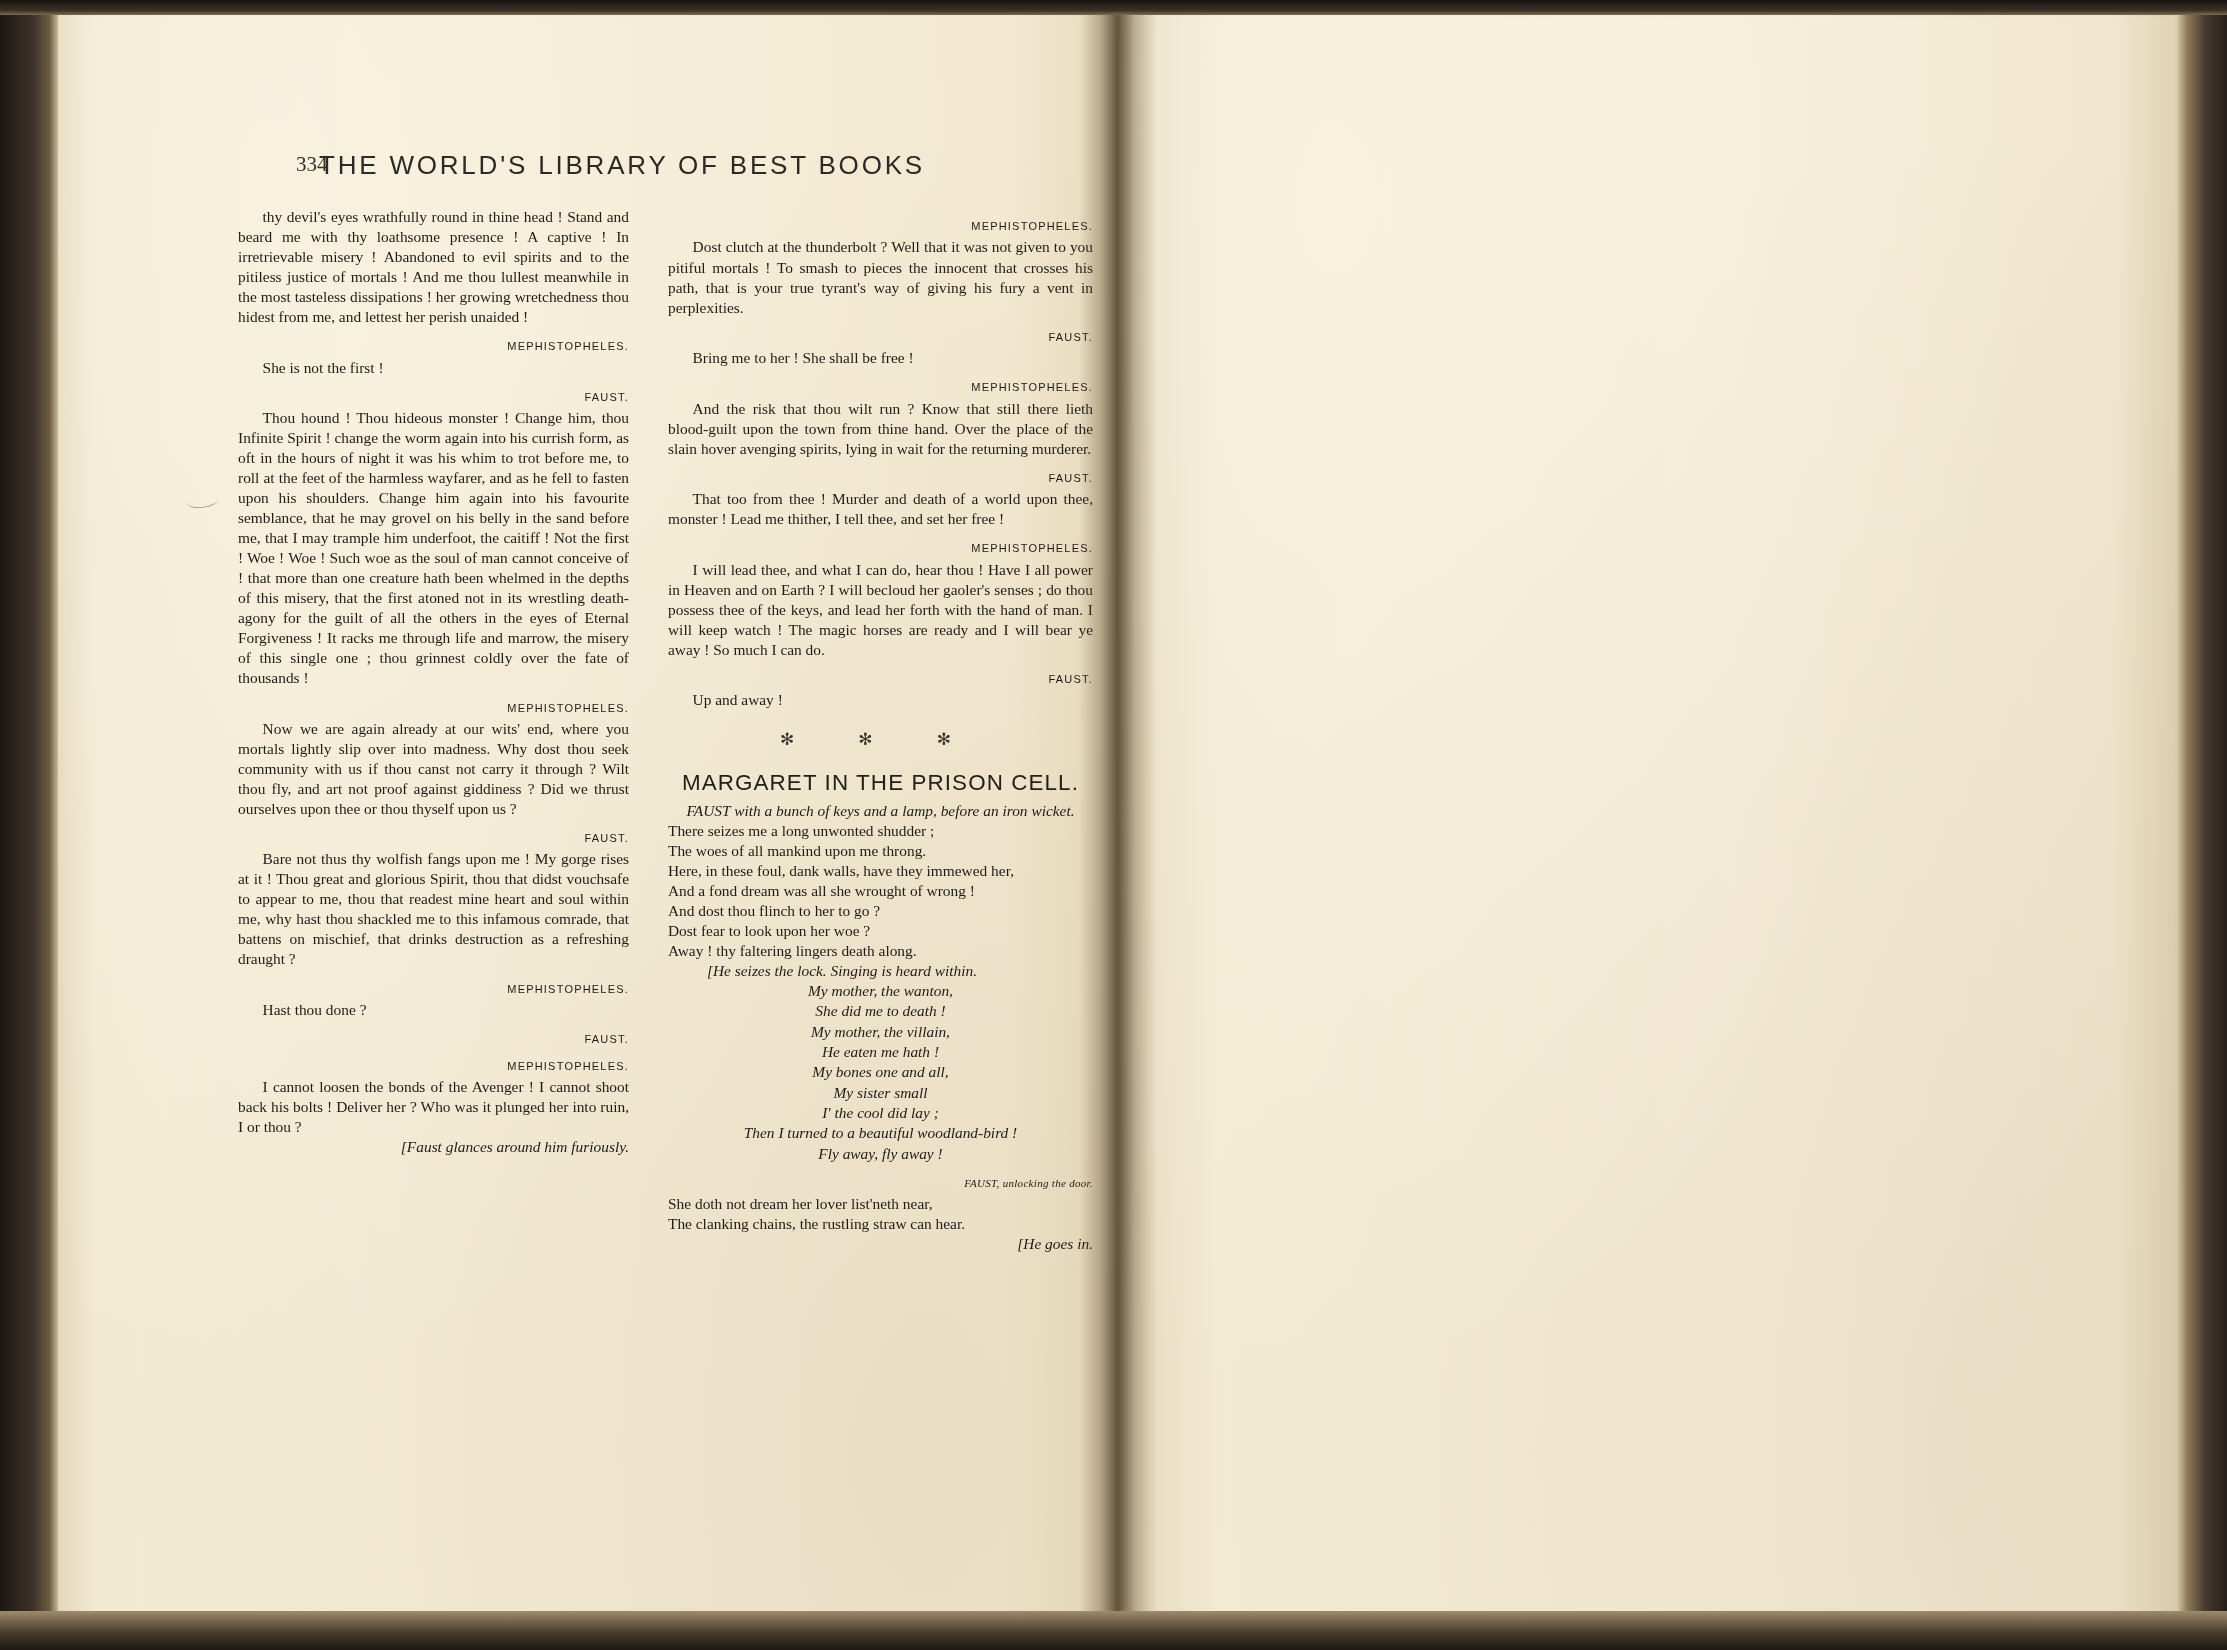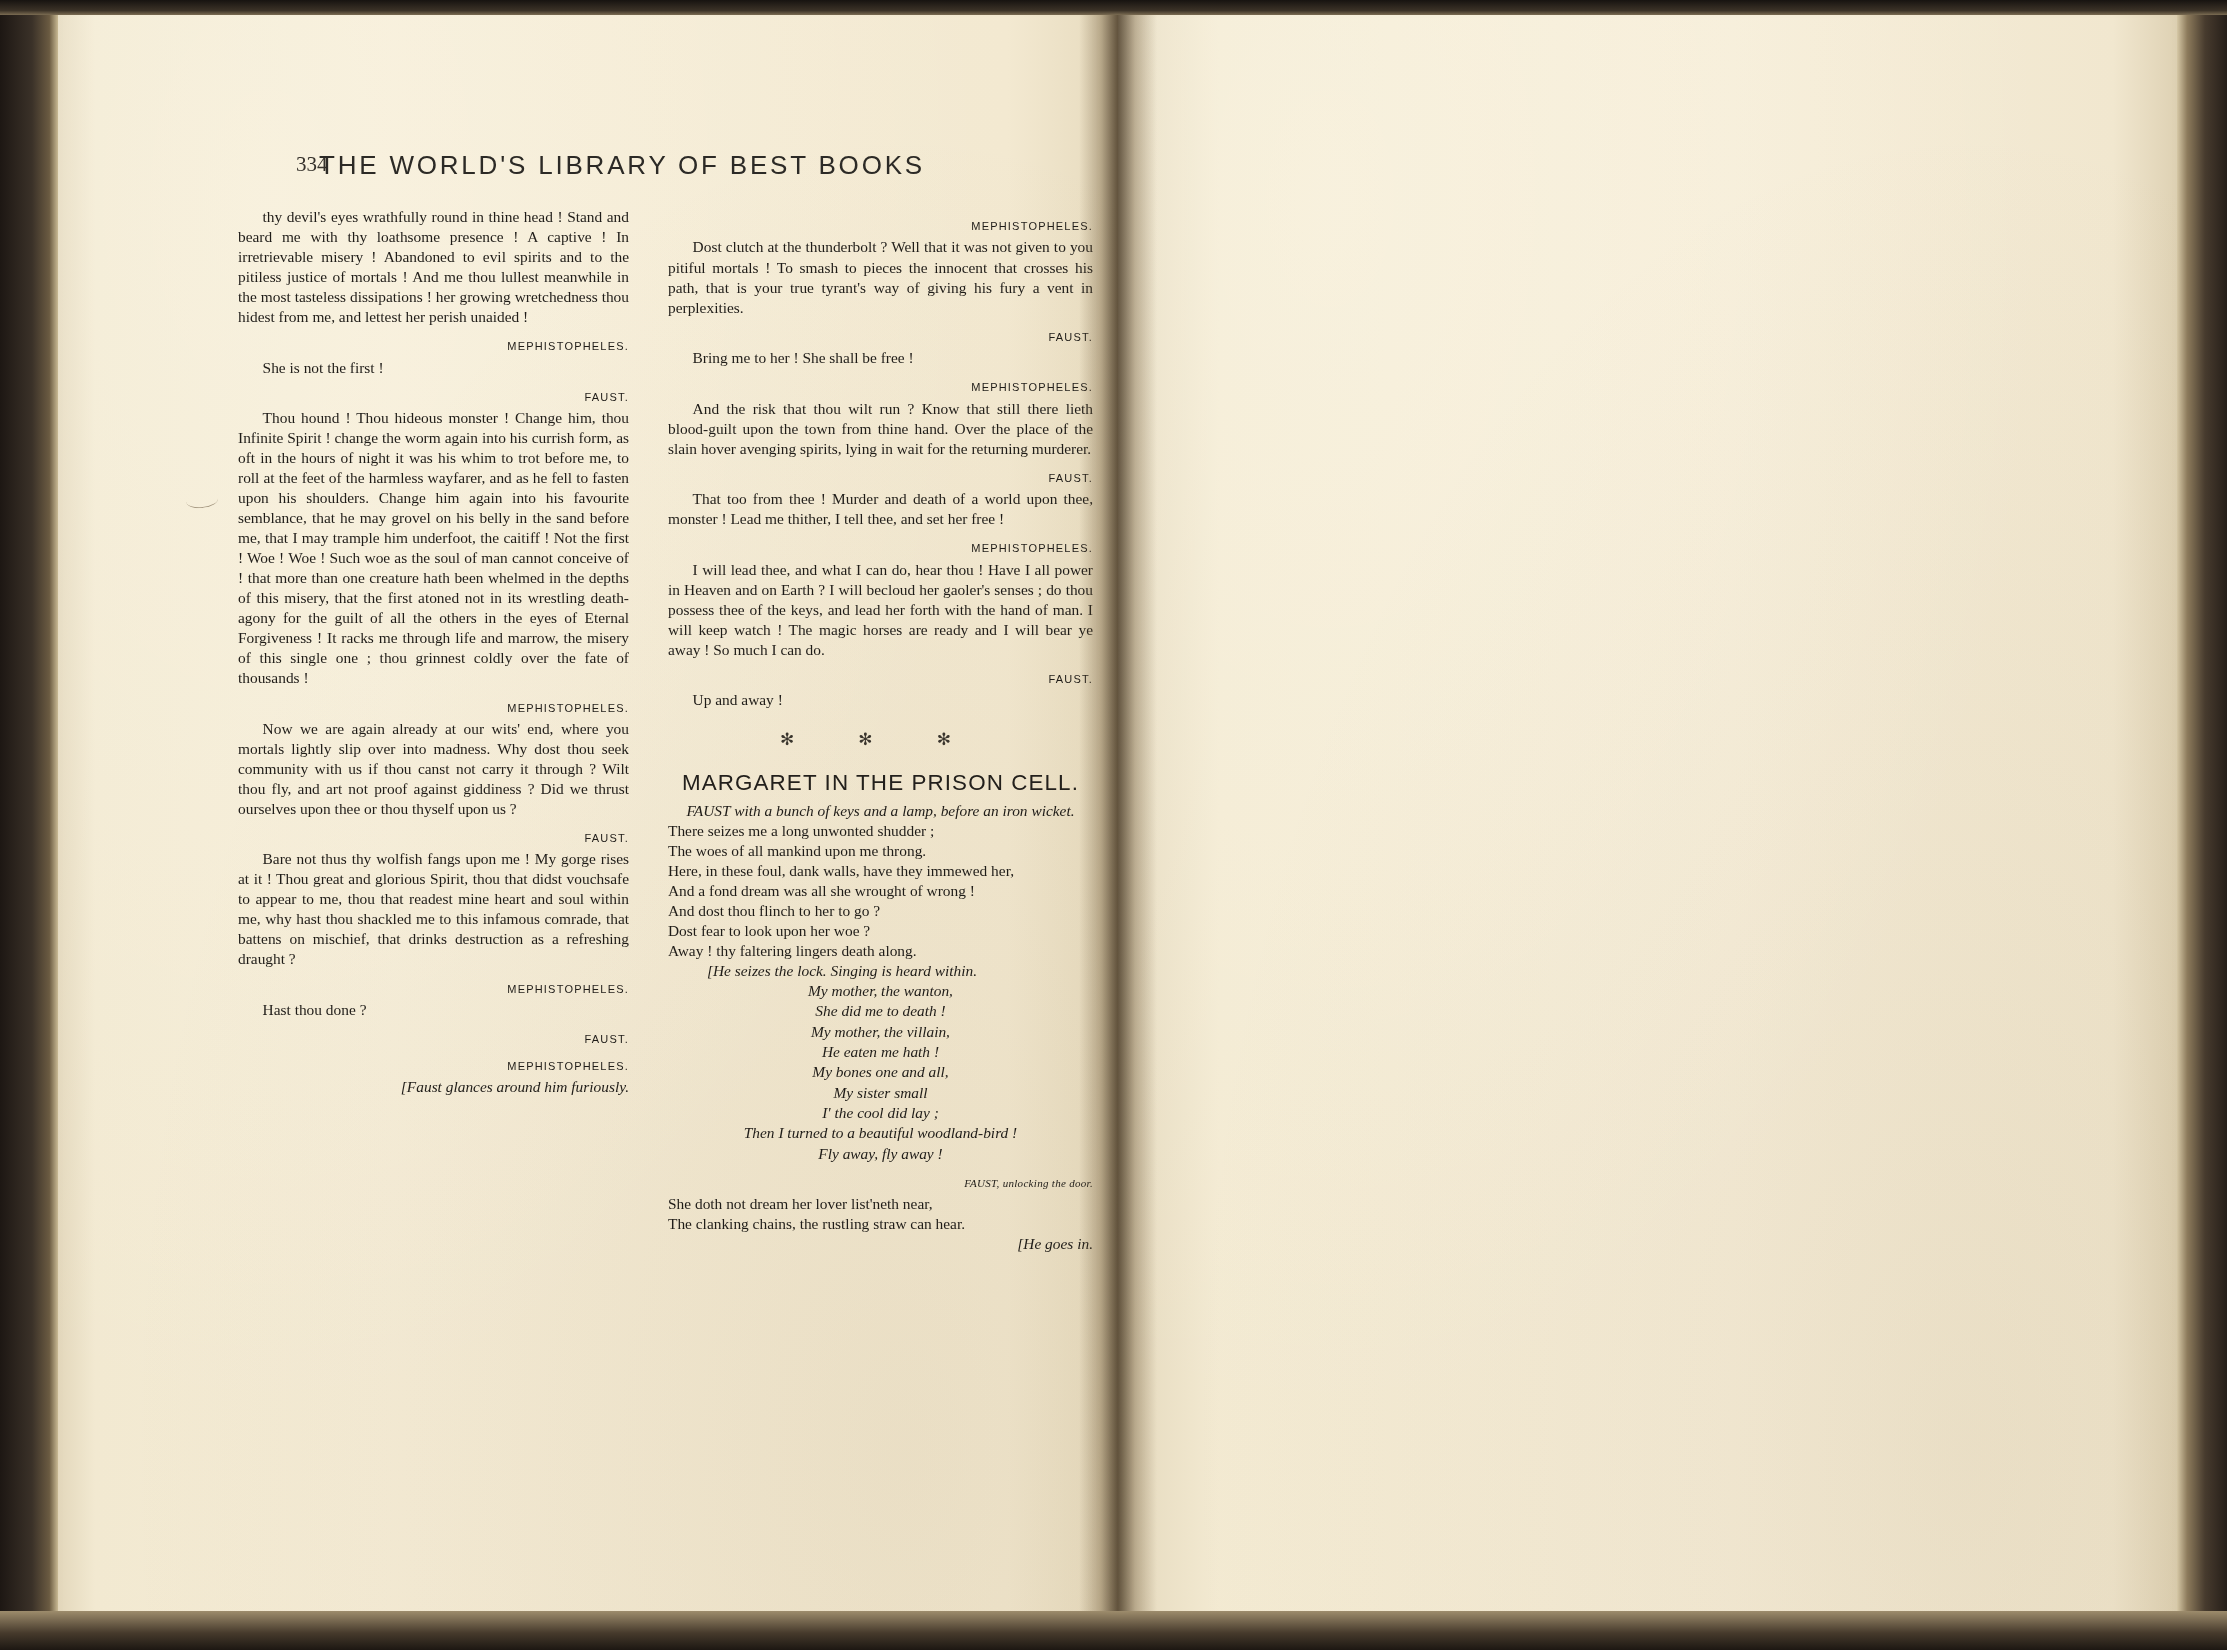--- a/index.html
+++ b/index.html
@@ -168,20 +168,21 @@
           <div class="sp">FAUST.</div>
           <p class="para">Thou hound ! Thou hideous monster ! Change him, thou Infinite Spirit ! change the worm again into his currish form, as oft in the hours of night it was his whim to trot before me, to roll at the feet of the harmless wayfarer, and as he fell to fasten upon his shoulders. Change him again into his favourite semblance, that he may grovel on his belly in the sand before me, that I may trample him underfoot, the caitiff ! Not the first ! Woe ! Woe ! Such woe as the soul of man cannot conceive of ! that more than one creature hath been whelmed in the depths of this misery, that the first atoned not in its wrestling death-agony for the guilt of all the others in the eyes of Eternal Forgiveness ! It racks me through life and marrow, the misery of this single one ; thou grinnest coldly over the fate of thousands !</p>
           <div class="sp">MEPHISTOPHELES.</div>
           <p class="para">Now we are again already at our wits' end, where you mortals lightly slip over into madness. Why dost thou seek community with us if thou canst not carry it through ? Wilt thou fly, and art not proof against giddiness ? Did we thrust ourselves upon thee or thou thyself upon us ?</p>
           <div class="sp">FAUST.</div>
           <p class="para">Bare not thus thy wolfish fangs upon me ! My gorge rises at it ! Thou great and glorious Spirit, thou that didst vouchsafe to appear to me, thou that readest mine heart and soul within me, why hast thou shackled me to this infamous comrade, that battens on mischief, that drinks destruction as a refreshing draught ?</p>
           <div class="sp">MEPHISTOPHELES.</div>
           <p class="para">Hast thou done ?</p>
           <div class="sp">FAUST.</div>
           <div class="sp">MEPHISTOPHELES.</div>
+          <p class="para">I cannot loosen the bonds of the Avenger ! I cannot shoot back his bolts ! Deliver her ? Who was it plunged her into ruin, I or thou ?</p>
           <p class="stage-right">[Faust glances around him furiously.</p>
         </div>
       <div class="col" id="l-col2" style="left:612px; top:207px; width:425px;">
           <div class="sp">MEPHISTOPHELES.</div>
           <p class="para">Dost clutch at the thunderbolt ? Well that it was not given to you pitiful mortals ! To smash to pieces the innocent that crosses his path, that is your true tyrant's way of giving his fury a vent in perplexities.</p>
           <div class="sp">FAUST.</div>
           <p class="para">Bring me to her ! She shall be free !</p>
           <div class="sp">MEPHISTOPHELES.</div>
           <p class="para">And the risk that thou wilt run ? Know that still there lieth blood-guilt upon the town from thine hand. Over the place of the slain hover avenging spirits, lying in wait for the returning murderer.</p>
           <div class="sp">FAUST.</div>

